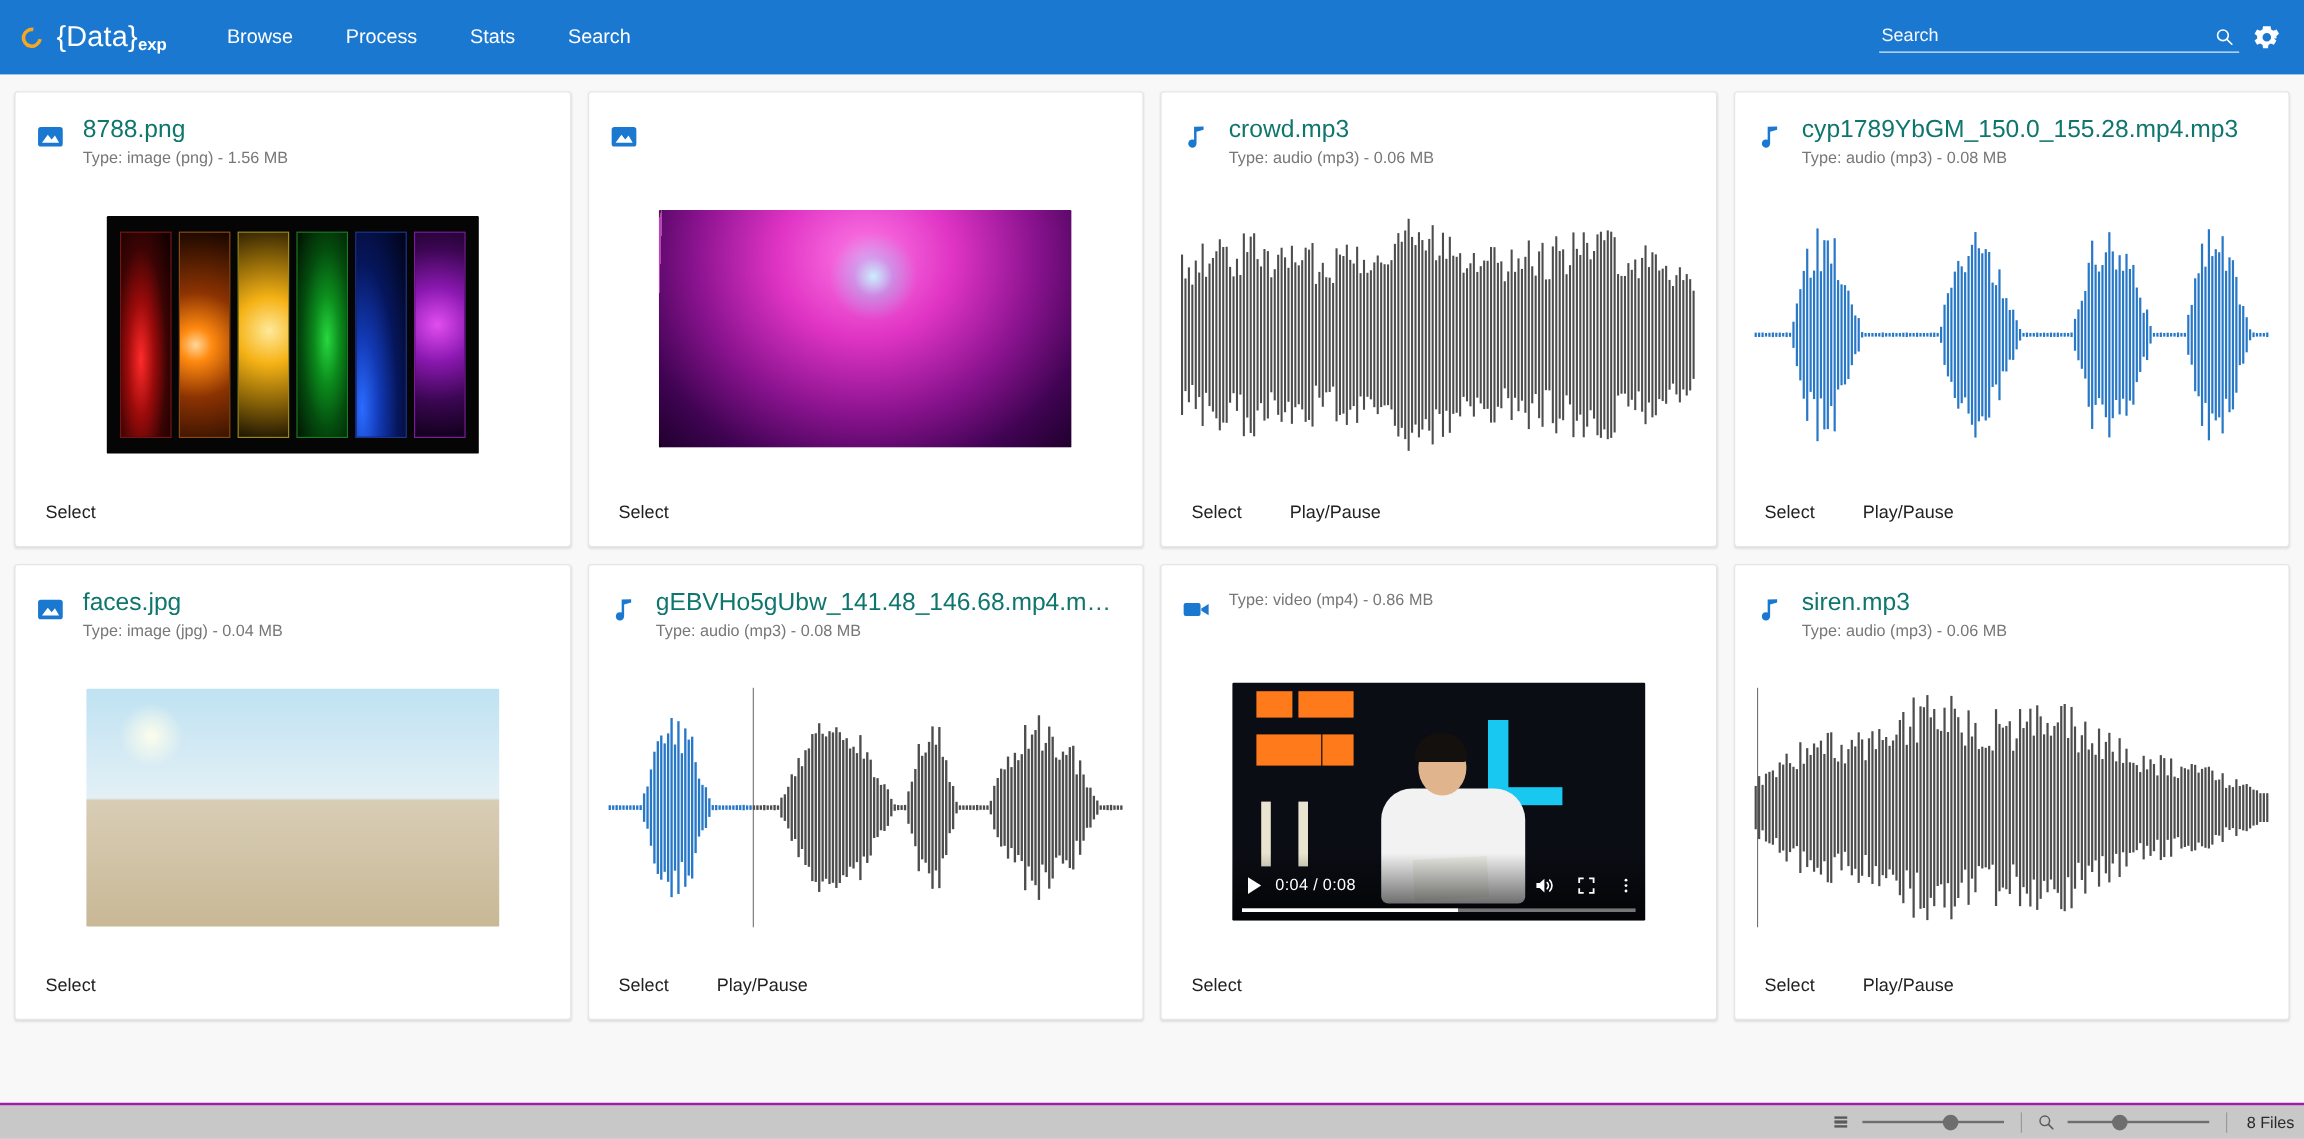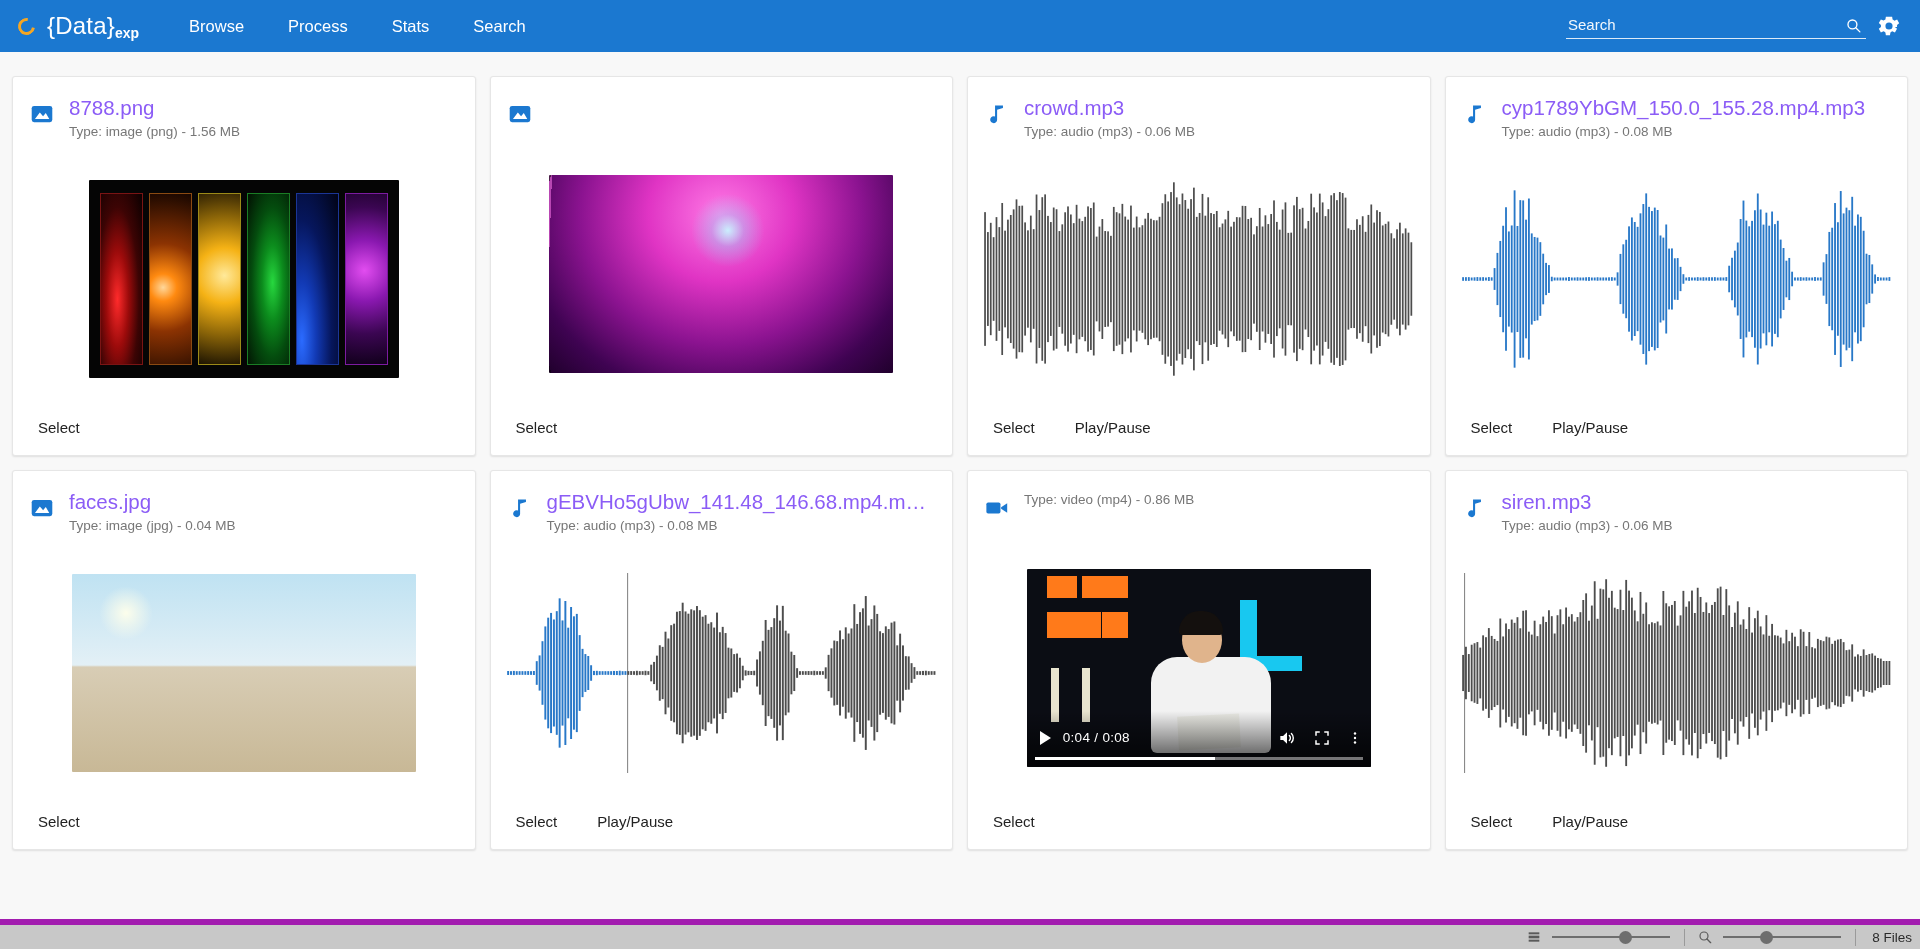--- a/index.html
+++ b/index.html
@@ -6,21 +6,21 @@
   html, body {
     width: 1920px; height: 949px;
     font-family: "Liberation Sans", sans-serif;
     background: #f8f8f8;
     overflow: hidden;
   }
 
   
   #appbar {
     position: absolute; top: 0; left: 0;
-    width: 1920px; height: 52px;
+    width: 1920px; height: 62px;
     background: #1b78d0;
     display: flex; align-items: center;
     color: #fff;
   }
   #brand { display: flex; align-items: center; margin-left: 18px; }
   #brand-mark {
     width: 17px; height: 17px; border-radius: 50%;
     border: 3px solid #f5a623;
     border-right-color: transparent;
     transform: rotate(-35deg);
@@ -69,21 +69,21 @@
     box-shadow: 0 1px 2px rgba(0,0,0,.10);
     display: flex; flex-direction: column;
     overflow: hidden;
     position: relative;
   }
 
   .card-head { display: flex; align-items: flex-start; padding: 18px 16px 4px 16px; }
   .type-icon { width: 26px; height: 26px; flex: 0 0 26px; margin-top: 6px; margin-right: 14px; }
   .head-text { min-width: 0; flex: 1; }
   .fname {
-    font-size: 20.5px; color: #8b5cf6; font-weight: 400;
+    font-size: 20.5px; color: #0f766e; font-weight: 400;
     white-space: nowrap; overflow: hidden; text-overflow: ellipsis;
     line-height: 1.25;
   }
   .fmeta { font-size: 13.5px; color: #777; margin-top: 3px; white-space: nowrap; }
 
   .media-area {
     flex: 1; display: flex; align-items: center; justify-content: center;
     padding: 10px 14px 0 14px; min-height: 0;
   }
 
@@ -160,21 +160,21 @@
   .vicon { margin-left: 16px; cursor: pointer; }
   .vbar { height: 3px; background: rgba(255,255,255,.45); margin-top: 4px; cursor: pointer; }
   .vbar > span { display: block; height: 100%; background: #fff; }
 
   
   .wave { width: 100%; height: 200px; display: block; }
 
   
   #statusbar {
     position: absolute; left: 0; bottom: 0; width: 1920px; height: 30px;
-    background: #c8c8c8; border-top: 6px solid #a21caf;
+    background: #c8c8c8; border-top: 2px solid #a21caf;
     display: flex; align-items: center; justify-content: flex-end;
     padding-right: 8px;
   }
   .sb-icon { width: 16px; height: 16px; margin-right: 10px; }
   .slider { display: flex; align-items: center; width: 118px; height: 16px; position: relative; cursor: pointer; margin-right: 12px;}
   .slider .track { position: absolute; left: 0; right: 0; height: 2px; background: #6e6e6e; }
   .slider .knob { position: absolute; width: 13px; height: 13px; border-radius: 50%; background: #6e6e6e; }
   .sb-sep { width: 1px; height: 17px; background: #9a9a9a; margin: 0 12px 0 2px; }
   #filecount { font-size: 13.5px; color: #2b2b2b; padding-left: 4px; white-space: nowrap; }
 </style>

